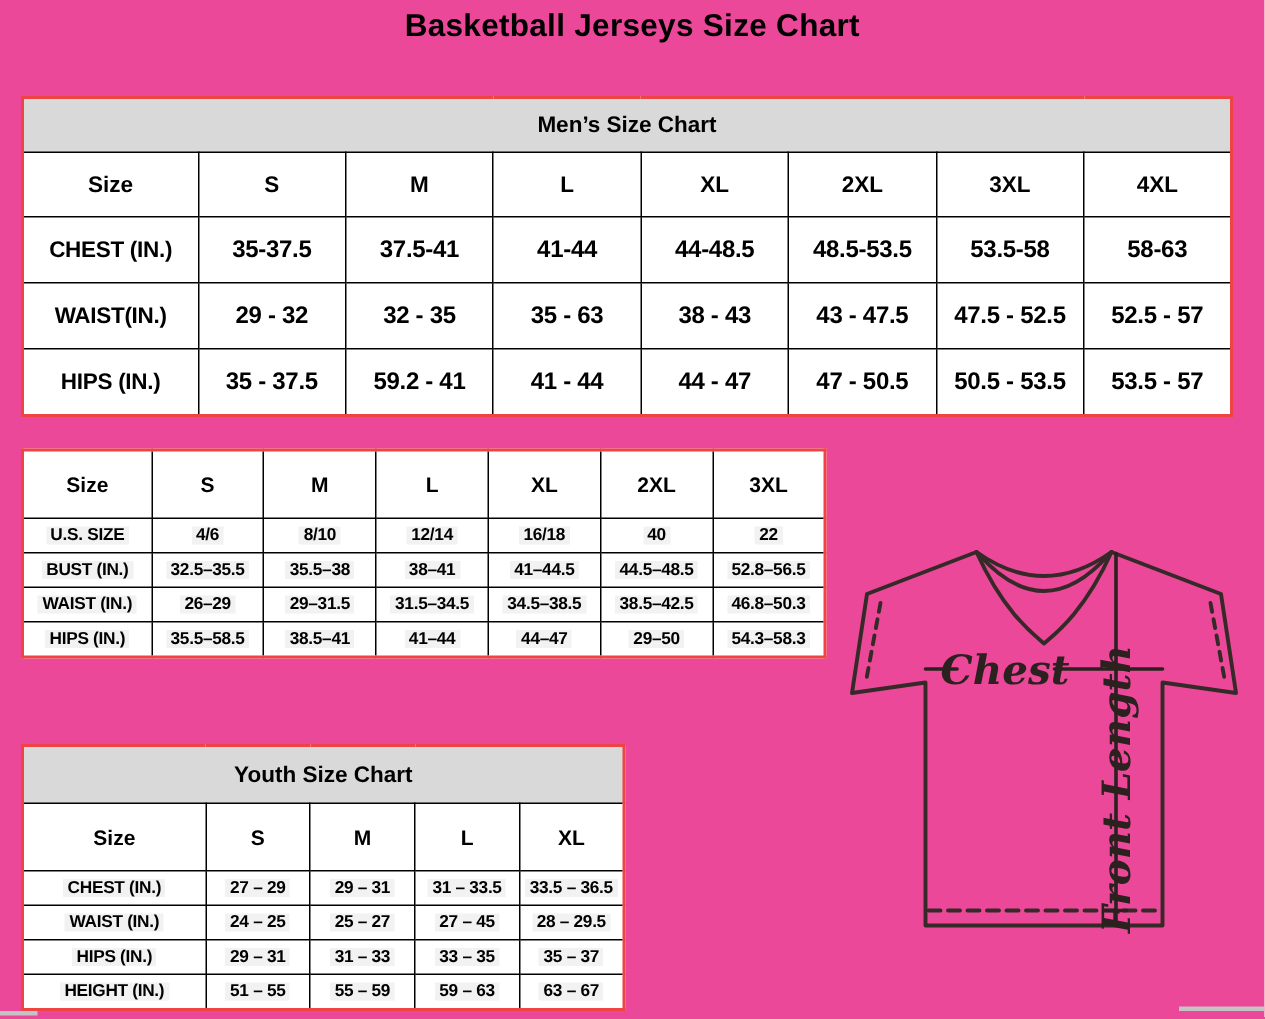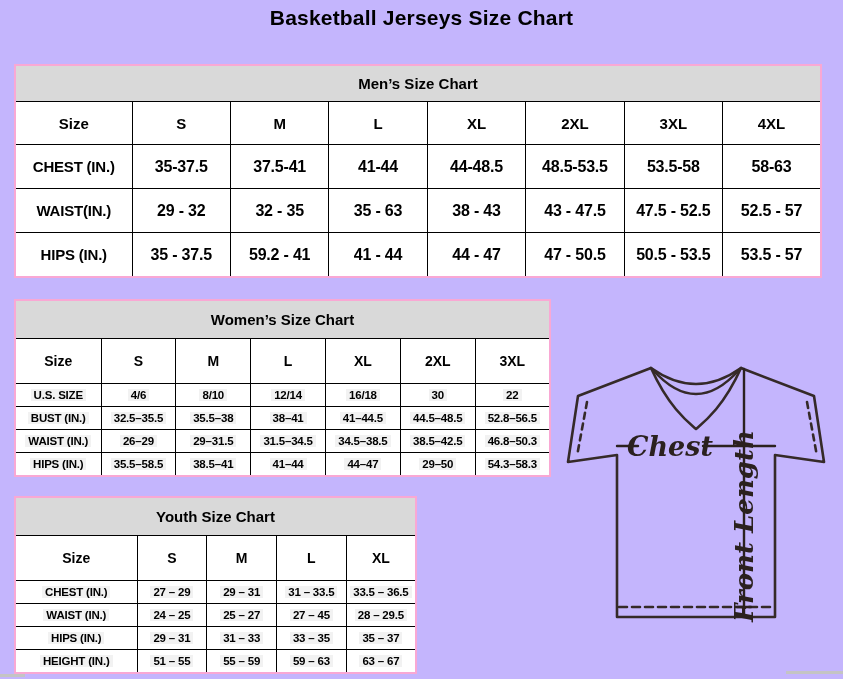--- a/index.html
+++ b/index.html
@@ -1,27 +1,27 @@
 <!DOCTYPE html>
 <html><head>
 <meta charset="utf-8">
 <style>
   html,body { margin:0; padding:0; background:#fff; }
   .canvas {
-    position:relative; width:843px; height:679px; background:#c4b5fd;
+    position:relative; width:843px; height:679px; background:#ec4899;
     font-family:"Liberation Sans", sans-serif; overflow:hidden; color:#000;
   }
   .page-title {
     position:absolute; top:6px; left:0; width:100%;
     text-align:center; font-size:21px; font-weight:bold; margin:0;
     letter-spacing:0.2px;
   }
   table.size-table {
     position:absolute; border-collapse:collapse; table-layout:fixed;
-    border:2px solid #f9a8d4; background:#fff;
+    border:2px solid #ef4444; background:#fff;
   }
   table.size-table td {
     border:1px solid #000; text-align:center; vertical-align:middle;
     font-weight:bold; padding:0; overflow:hidden; white-space:nowrap;
   }
   td.cap { background:#d9d9d9; }
 
   
   .men { left:14px; top:64px; width:808px; }
   .men col.c0 { width:117px; }
@@ -121,39 +121,36 @@
       <colgroup>
         <col class="c0">
         <col>
         <col>
         <col>
         <col>
         <col>
         <col>
       </colgroup>
       <tbody>
-        <tr>
-          <td colspan="7" class="cap">Women’s Size Chart</td>
-        </tr>
         <tr class="head">
           <td><span>Size</span></td>
           <td><span>S</span></td>
           <td><span>M</span></td>
           <td><span>L</span></td>
           <td><span>XL</span></td>
           <td><span>2XL</span></td>
           <td><span>3XL</span></td>
         </tr>
         <tr class="data">
           <td class="lbl"><span>U.S. SIZE</span></td>
           <td><span>4/6</span></td>
           <td><span>8/10</span></td>
           <td><span>12/14</span></td>
           <td><span>16/18</span></td>
-          <td><span>30</span></td>
+          <td><span>40</span></td>
           <td><span>22</span></td>
         </tr>
         <tr class="data">
           <td class="lbl"><span>BUST (IN.)</span></td>
           <td><span>32.5–35.5</span></td>
           <td><span>35.5–38</span></td>
           <td><span>38–41</span></td>
           <td><span>41–44.5</span></td>
           <td><span>44.5–48.5</span></td>
           <td><span>52.8–56.5</span></td>

